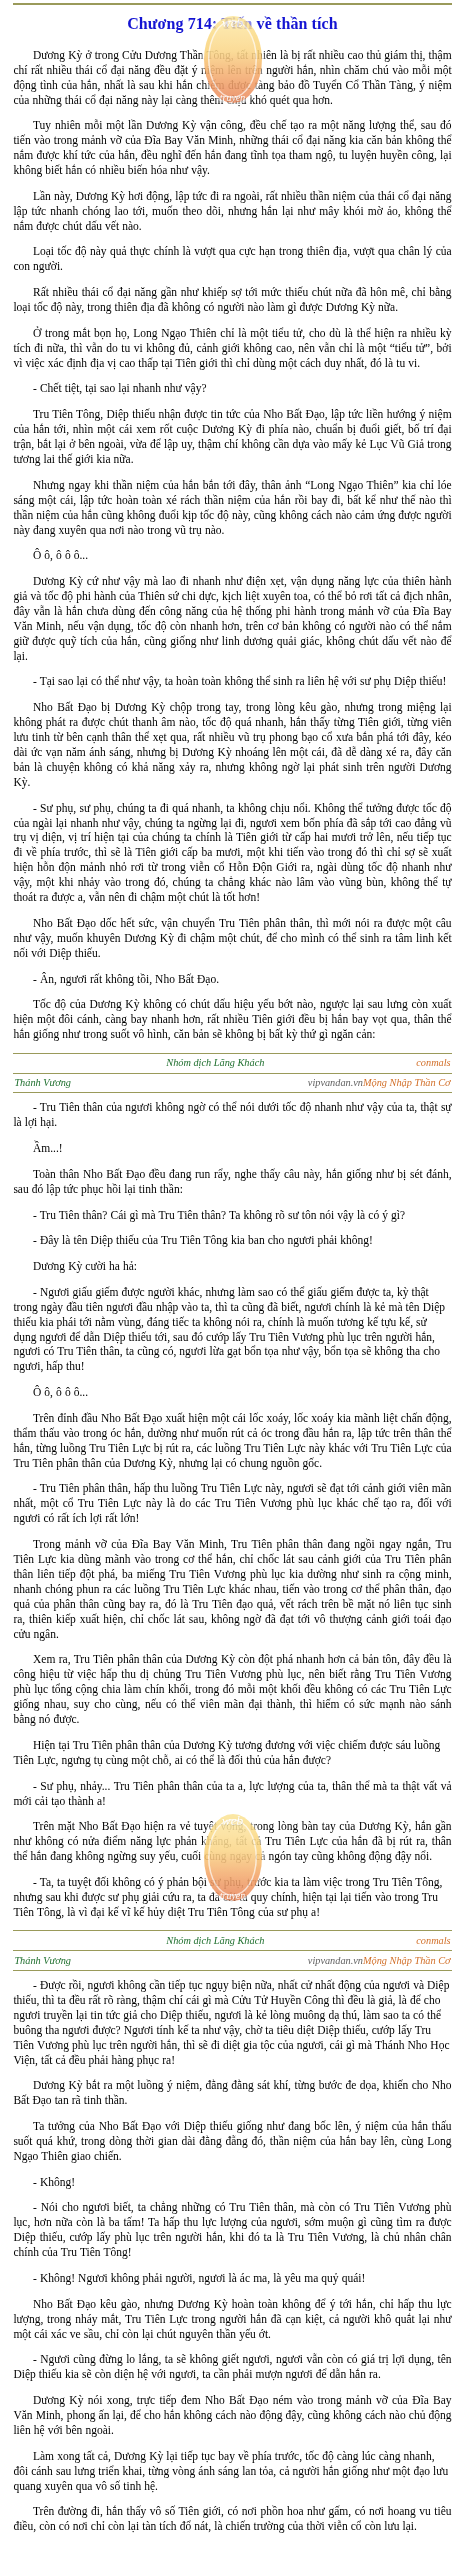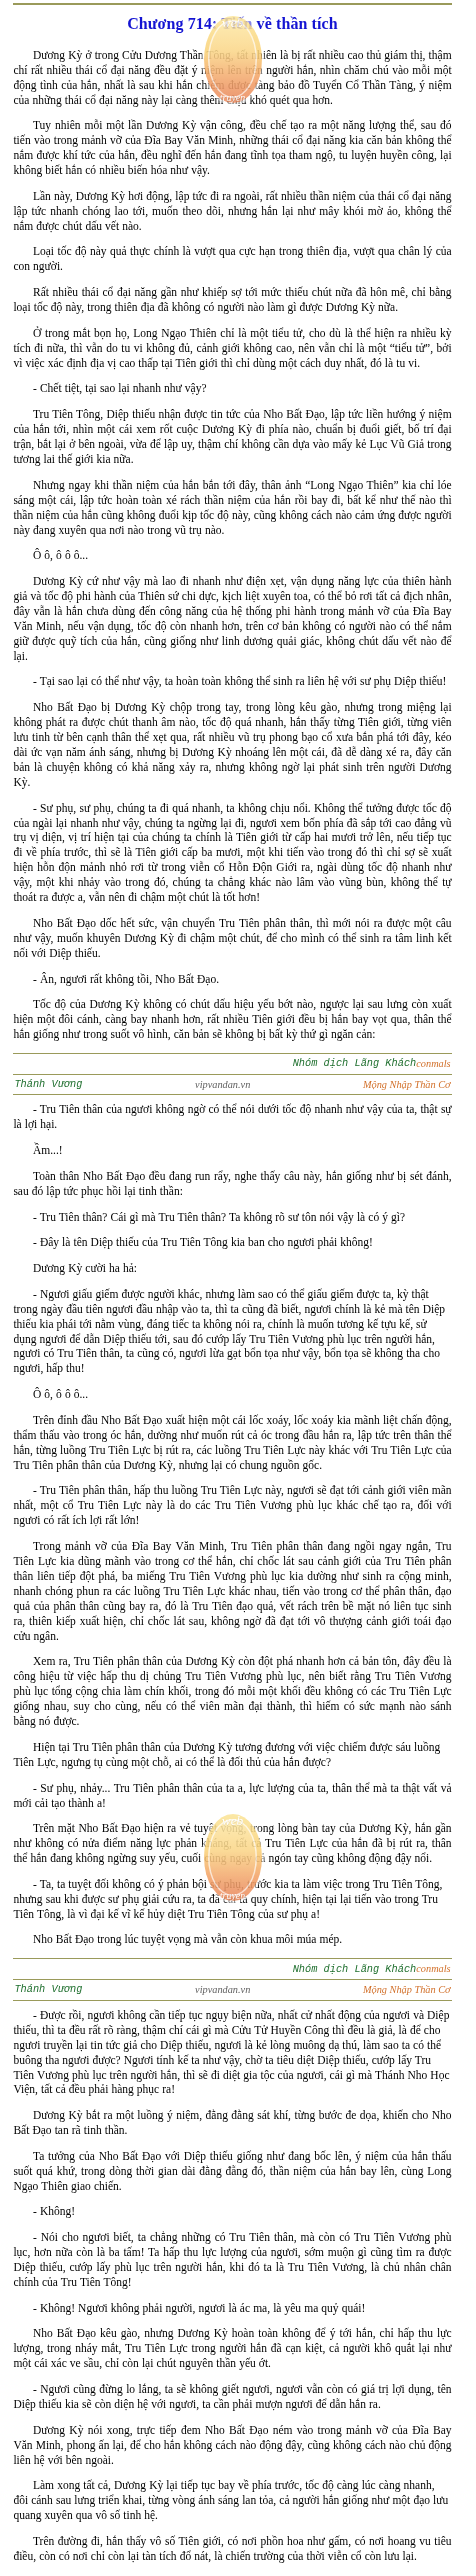--- a/index.html
+++ b/index.html
@@ -59,22 +59,22 @@
   }
   .band-row{
     display:flex;
     align-items:center;
     justify-content:space-between;
     font-style:italic;
     font-size:10.3px;
     padding:3.6px 1px 4.1px 1px;
     white-space:nowrap;
   }
-  .band-row .left{ color:#1f6f2e; flex:0 0 auto; text-align:right;font-family:Liberation Mono, monospace;}
-  .band-row .mid{ color:#5f5f5f; flex:1 1 auto; text-align:center;}
+  .band-row .left{ color:#1f6f2e; flex:0 0 auto; text-align:center;}
+  .band-row .mid{ color:#5f5f5f; flex:1 1 auto; text-align:right;}
   .band-row .right{ color:#d2702a; flex:0 0 auto; text-align:right;}
   .band-row.single .left{flex:1 1 auto;}
   .band-row.single .right{flex:0 0 auto;}
 
   
   .watermark{
     position:absolute;
     left:50%;
     transform:translateX(-50%);
     width:58px;
@@ -170,21 +170,20 @@
       <p class="para short">- Ngươi giấu giếm được người khác, nhưng làm sao có thể giấu giếm được ta, kỳ thật trong ngày đầu tiên ngươi đầu nhập vào ta, thì ta cũng đã biết, ngươi chính là kẻ mà tên Diệp thiếu kia phái tới nằm vùng, đáng tiếc ta không nói ra, chính là muốn tương kế tựu kế, sử dụng ngươi để dẫn Diệp thiếu tới, sau đó cướp lấy Tru Tiên Vương phù lục trên người hắn, ngươi có Tru Tiên thân, ta cũng có, ngươi lừa gạt bổn tọa như vậy, bổn tọa sẽ không tha cho ngươi, hấp thu!</p>
       <p class="para">Ô ô, ô ô ô...</p>
       <p class="para">Trên đỉnh đầu Nho Bất Đạo xuất hiện một cái lốc xoáy, lốc xoáy kia mãnh liệt chấn động, thẩm thấu vào trong óc hắn, dường như muốn rút cả óc trong đầu hắn ra, lập tức trên thân thể hắn, từng luồng Tru Tiên Lực bị rút ra, các luồng Tru Tiên Lực này khác với Tru Tiên Lực của Tru Tiên phân thân của Dương Kỳ, nhưng lại có chung nguồn gốc.</p>
       <p class="para">- Tru Tiên phân thân, hấp thu luồng Tru Tiên Lực này, ngươi sẽ đạt tới cảnh giới viên mãn nhất, một cổ Tru Tiên Lực này là do các Tru Tiên Vương phù lục khác chế tạo ra, đối với ngươi có rất ích lợi rất lớn!</p>
       <p class="para">Trong mảnh vỡ của Đĩa Bay Văn Minh, Tru Tiên phân thân đang ngồi ngay ngắn, Tru Tiên Lực kia dũng mãnh vào trong cơ thể hắn, chỉ chốc lát sau cảnh giới của Tru Tiên phân thân liên tiếp đột phá, ba miếng Tru Tiên Vương phù lục kia dường như sinh ra cộng minh, nhanh chóng phun ra các luồng Tru Tiên Lực khác nhau, tiến vào trong cơ thể phân thân, đạo quả của phân thân cũng bay ra, đó là Tru Tiên đạo quả, vết rách trên bề mặt nó liên tục sinh ra, thiên kiếp xuất hiện, chỉ chốc lát sau, không ngờ đã đạt tới vô thượng cảnh giới toái đạo cửu ngân.</p>
       <p class="para">Xem ra, Tru Tiên phân thân của Dương Kỳ còn đột phá nhanh hơn cả bản tôn, đây đều là công hiệu từ việc hấp thu dị chủng Tru Tiên Vương phù lục, nên biết rằng Tru Tiên Vương phù lục tổng cộng chia làm chín khối, trong đó mỗi một khối đều không có các Tru Tiên Lực giống nhau, suy cho cùng, nếu có thể viên mãn đại thành, thì hiếm có sức mạnh nào sánh bằng nó được.</p>
       <p class="para short">Hiện tại Tru Tiên phân thân của Dương Kỳ tương đương với việc chiếm được sáu luồng Tiên Lực, ngưng tụ cùng một chỗ, ai có thể là đối thủ của hắn được?</p>
       <p class="para">- Sư phụ, nhảy... Tru Tiên phân thân của ta a, lực lượng của ta, thân thể mà ta thật vất vả mới cải tạo thành a!</p>
       <p class="para">Trên mặt Nho Bất Đạo hiện ra vẻ tuyệt vọng, trong lòng bàn tay của Dương Kỳ, hắn gần như không có nửa điểm năng lực phản kháng, tất cả Tru Tiên Lực của hắn đã bị rút ra, thân thể hắn đang không ngừng suy yếu, cuối cùng ngay cả ngón tay cũng không động đậy nổi.</p>
       <p class="para short">- Ta, ta tuyệt đối không có ý phản bội sư phụ, trước kia ta làm việc trong Tru Tiên Tông, nhưng sau khi được sư phụ giải cứu ra, ta đã cải tà quy chính, hiện tại lại tiến vào trong Tru Tiên Tông, là vì đại kế vĩ kế hủy diệt Tru Tiên Tông của sư phụ a!</p>
-      <p class="para">Nho Bất Đạo trong lúc tuyệt vọng mà vẫn còn khua môi múa mép.</p>
       <div class="page-band">
         <div class="band-rule"></div>
         <div class="band-row single">
           <span class="left">Nhóm dịch Lãng Khách</span>
           <span class="right">conmals</span>
         </div>
         <div class="band-rule"></div>
         <div class="band-row">
           <span class="left">Thánh Vương</span>
           <span class="mid">vipvandan.vn</span>

